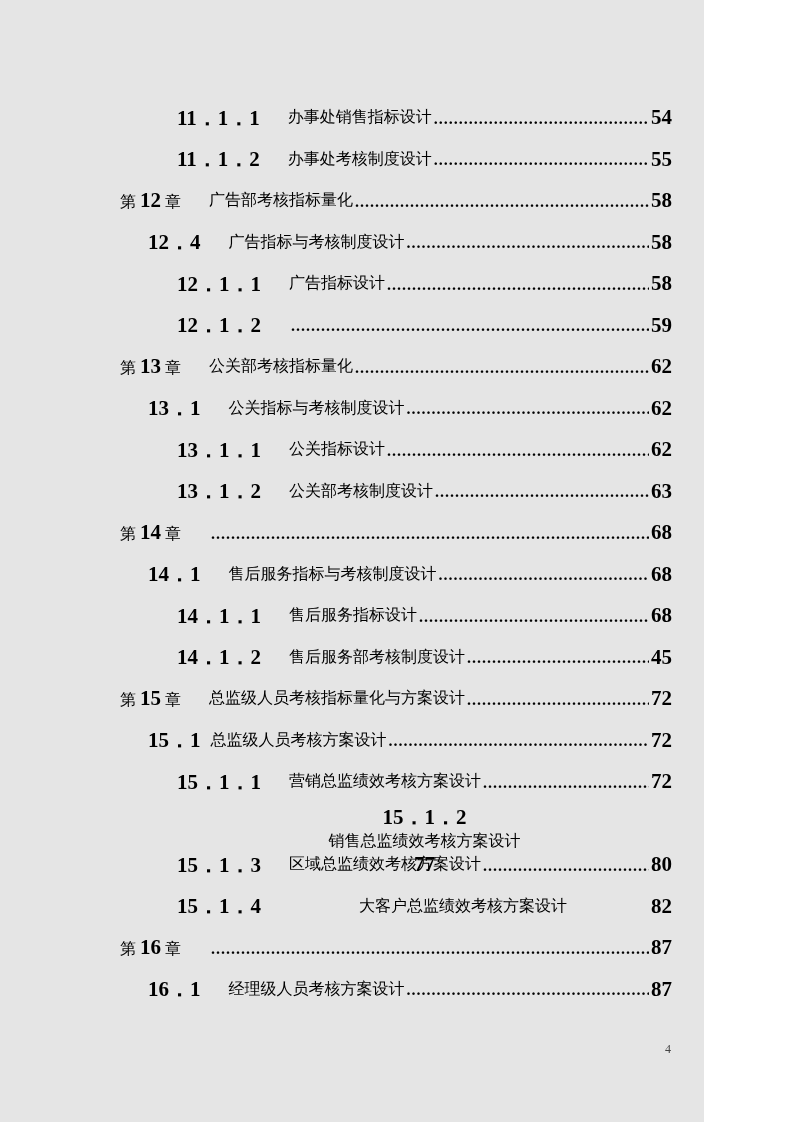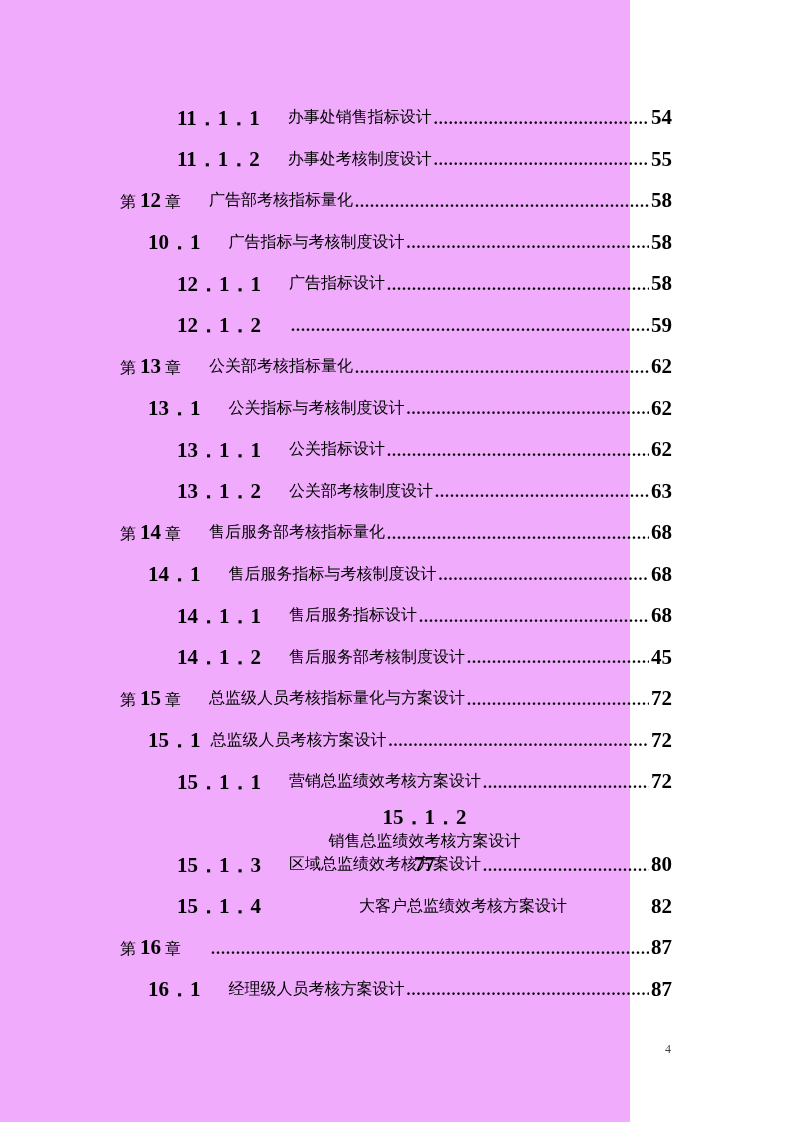--- a/index.html
+++ b/index.html
@@ -1,17 +1,17 @@
 <!DOCTYPE html>
 <html><head>
 <meta charset="utf-8">
 <style>
   html, body { margin: 0; padding: 0; background: #ffffff; }
   body { width: 793px; height: 1122px; position: relative; overflow: hidden; }
-  .page { position: absolute; left: 0; top: 0; width: 630px; height: 1122px; background: #f0abfc; text-align: right; }
+  .page { position: absolute; left: 0; top: 0; width: 704px; height: 1122px; background: #e5e5e5; text-align: right; }
   .toc { position: absolute; left: 0; top: 97px; width: 793px; }
   .row {
     position: absolute; height: 41.5px; display: flex; align-items: center;
     right: 121px; font-size: 21px; color: #000;
     font-family: "Liberation Serif", "DejaVu Serif", serif;
     white-space: nowrap;
   }
   .lvl1 { left: 120px; }
   .lvl2 { left: 148px; }
   .lvl3 { left: 177px; }
@@ -51,21 +51,21 @@
         <span class="page-no">55</span>
       </div>
       <div class="row lvl1" style="top: 83px;">
         <span class="chap"><span class="title">第</span><b style="margin: 0px 4px;">12</b><span class="title">章</span></span>
         <span class="gap"></span>
         <span class="title">广告部考核指标量化</span>
         <span class="leader"></span>
         <span class="page-no">58</span>
       </div>
       <div class="row lvl2" style="top: 124.5px;">
-        <span class="num">10．1</span>
+        <span class="num">12．4</span>
         <span class="gap"></span>
         <span class="title">广告指标与考核制度设计</span>
         <span class="leader"></span>
         <span class="page-no">58</span>
       </div>
       <div class="row lvl3" style="top: 166px;">
         <span class="num">12．1．1</span>
         <span class="gap"></span>
         <span class="title">广告指标设计</span>
         <span class="leader"></span>
@@ -101,21 +101,20 @@
       <div class="row lvl3" style="top: 373.5px;">
         <span class="num">13．1．2</span>
         <span class="gap"></span>
         <span class="title">公关部考核制度设计</span>
         <span class="leader"></span>
         <span class="page-no">63</span>
       </div>
       <div class="row lvl1" style="top: 415px;">
         <span class="chap"><span class="title">第</span><b style="margin: 0px 4px;">14</b><span class="title">章</span></span>
         <span class="gap"></span>
-        <span class="title">售后服务部考核指标量化</span>
         <span class="leader"></span>
         <span class="page-no">68</span>
       </div>
       <div class="row lvl2" style="top: 456.5px;">
         <span class="num">14．1</span>
         <span class="gap"></span>
         <span class="title">售后服务指标与考核制度设计</span>
         <span class="leader"></span>
         <span class="page-no">68</span>
       </div>

